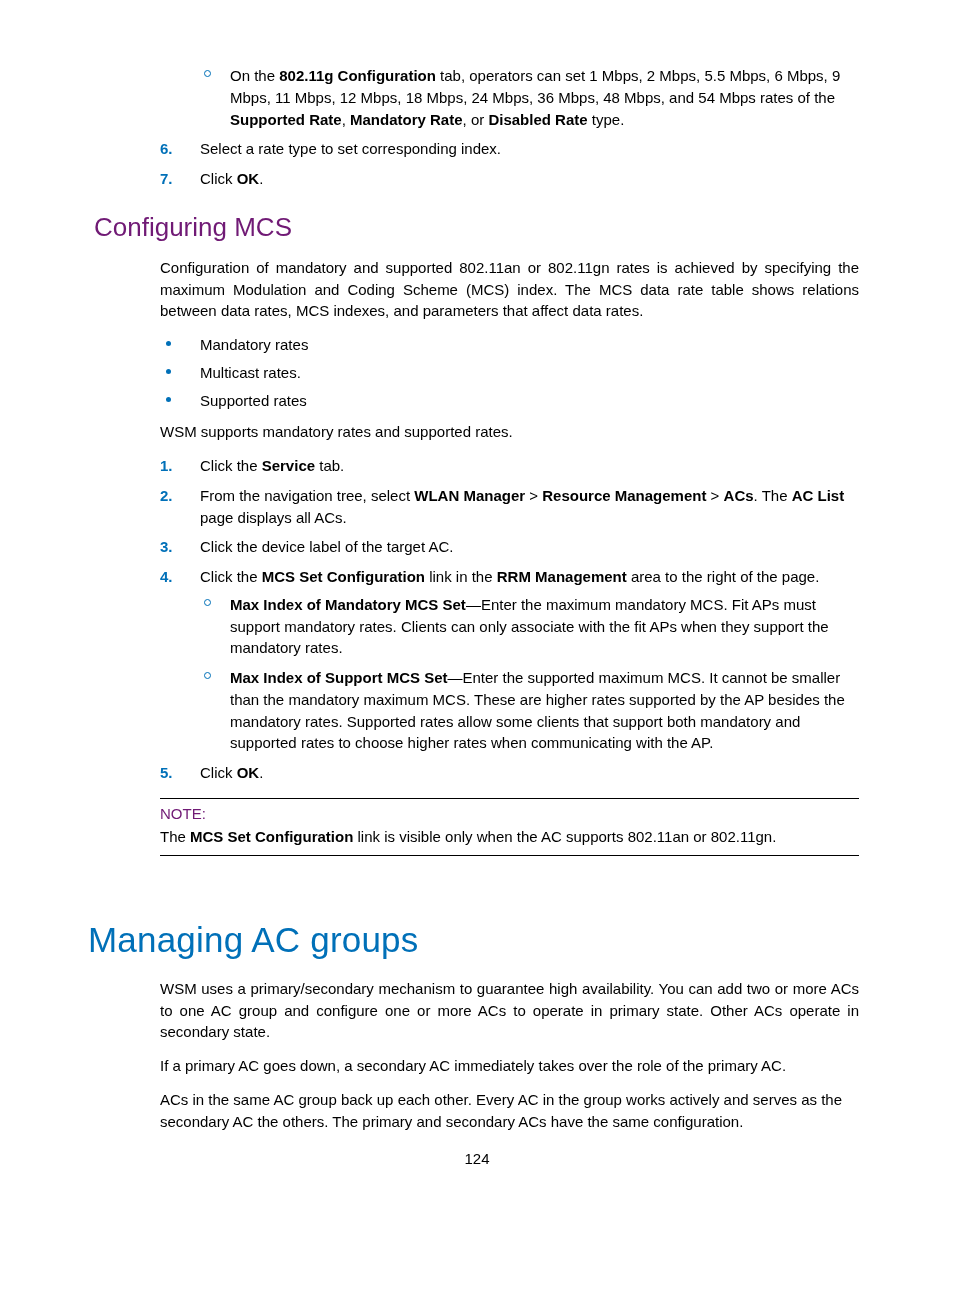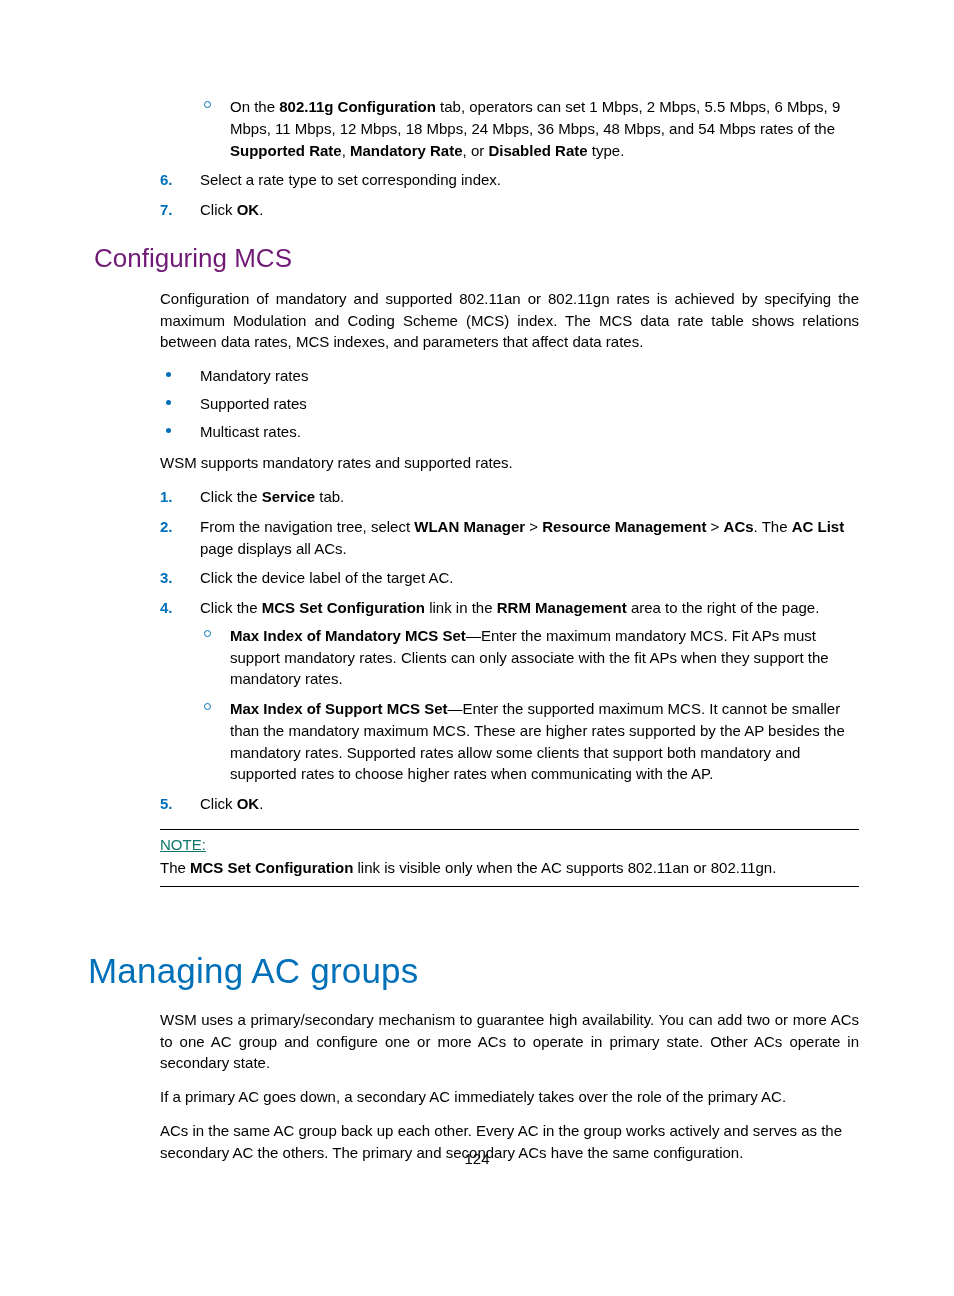--- a/index.html
+++ b/index.html
@@ -8,21 +8,21 @@
     font-size: 15px;
     color: #000;
     margin: 0;
     padding: 0;
     background: #fff;
   }
   .page {
     width: 954px;
     height: 1219px;
     position: relative;
-    padding: 92px 95px 0 88px;
+    padding: 61px 95px 0 88px;
     box-sizing: border-box;
   }
   .h1 {
     font-family: Arial, Helvetica, sans-serif;
     font-weight: 400;
     font-size: 35px;
     color: #0070b8;
     margin: 26px 0 18px 0;
     letter-spacing: 0.2px;
   }
@@ -101,24 +101,23 @@
     box-sizing: border-box;
   }
   .note-box {
     margin-left: 72px;
     margin-top: 14px;
     border-top: 1px solid #000;
     border-bottom: 1px solid #000;
     padding: 6px 0 8px 0;
   }
   .note-label {
-    color: #0f766e;
+    color: #701a75;
     font-size: 15px;
     margin-bottom: 4px;
-    text-decoration: underline;
   }
   .note-text {
     font-size: 15px;
     line-height: 1.4;
   }
   .pagenum {
     position: absolute;
     bottom: 52px;
     left: 0;
     width: 100%;
@@ -153,22 +152,22 @@
       </li>
     </ol>
   </div>
 
   <div class="h2">Configuring MCS</div>
 
   <div class="body-text">
     <p class="justify">Configuration of mandatory and supported 802.11an or 802.11gn rates is achieved by specifying the maximum Modulation and Coding Scheme (MCS) index. The MCS data rate table shows relations between data rates, MCS indexes, and parameters that affect data rates.</p>
     <ul class="dot">
       <li>Mandatory rates</li>
+      <li>Multicast rates.</li>
       <li>Supported rates</li>
-      <li>Multicast rates.</li>
     </ul>
     <p>WSM supports mandatory rates and supported rates.</p>
 
     <ol class="num">
       <li>
         <span class="marker">1.</span>
         <span>Click the </span><b>Service</b><span> tab.</span>
       </li>
       <li>
         <span class="marker">2.</span>

